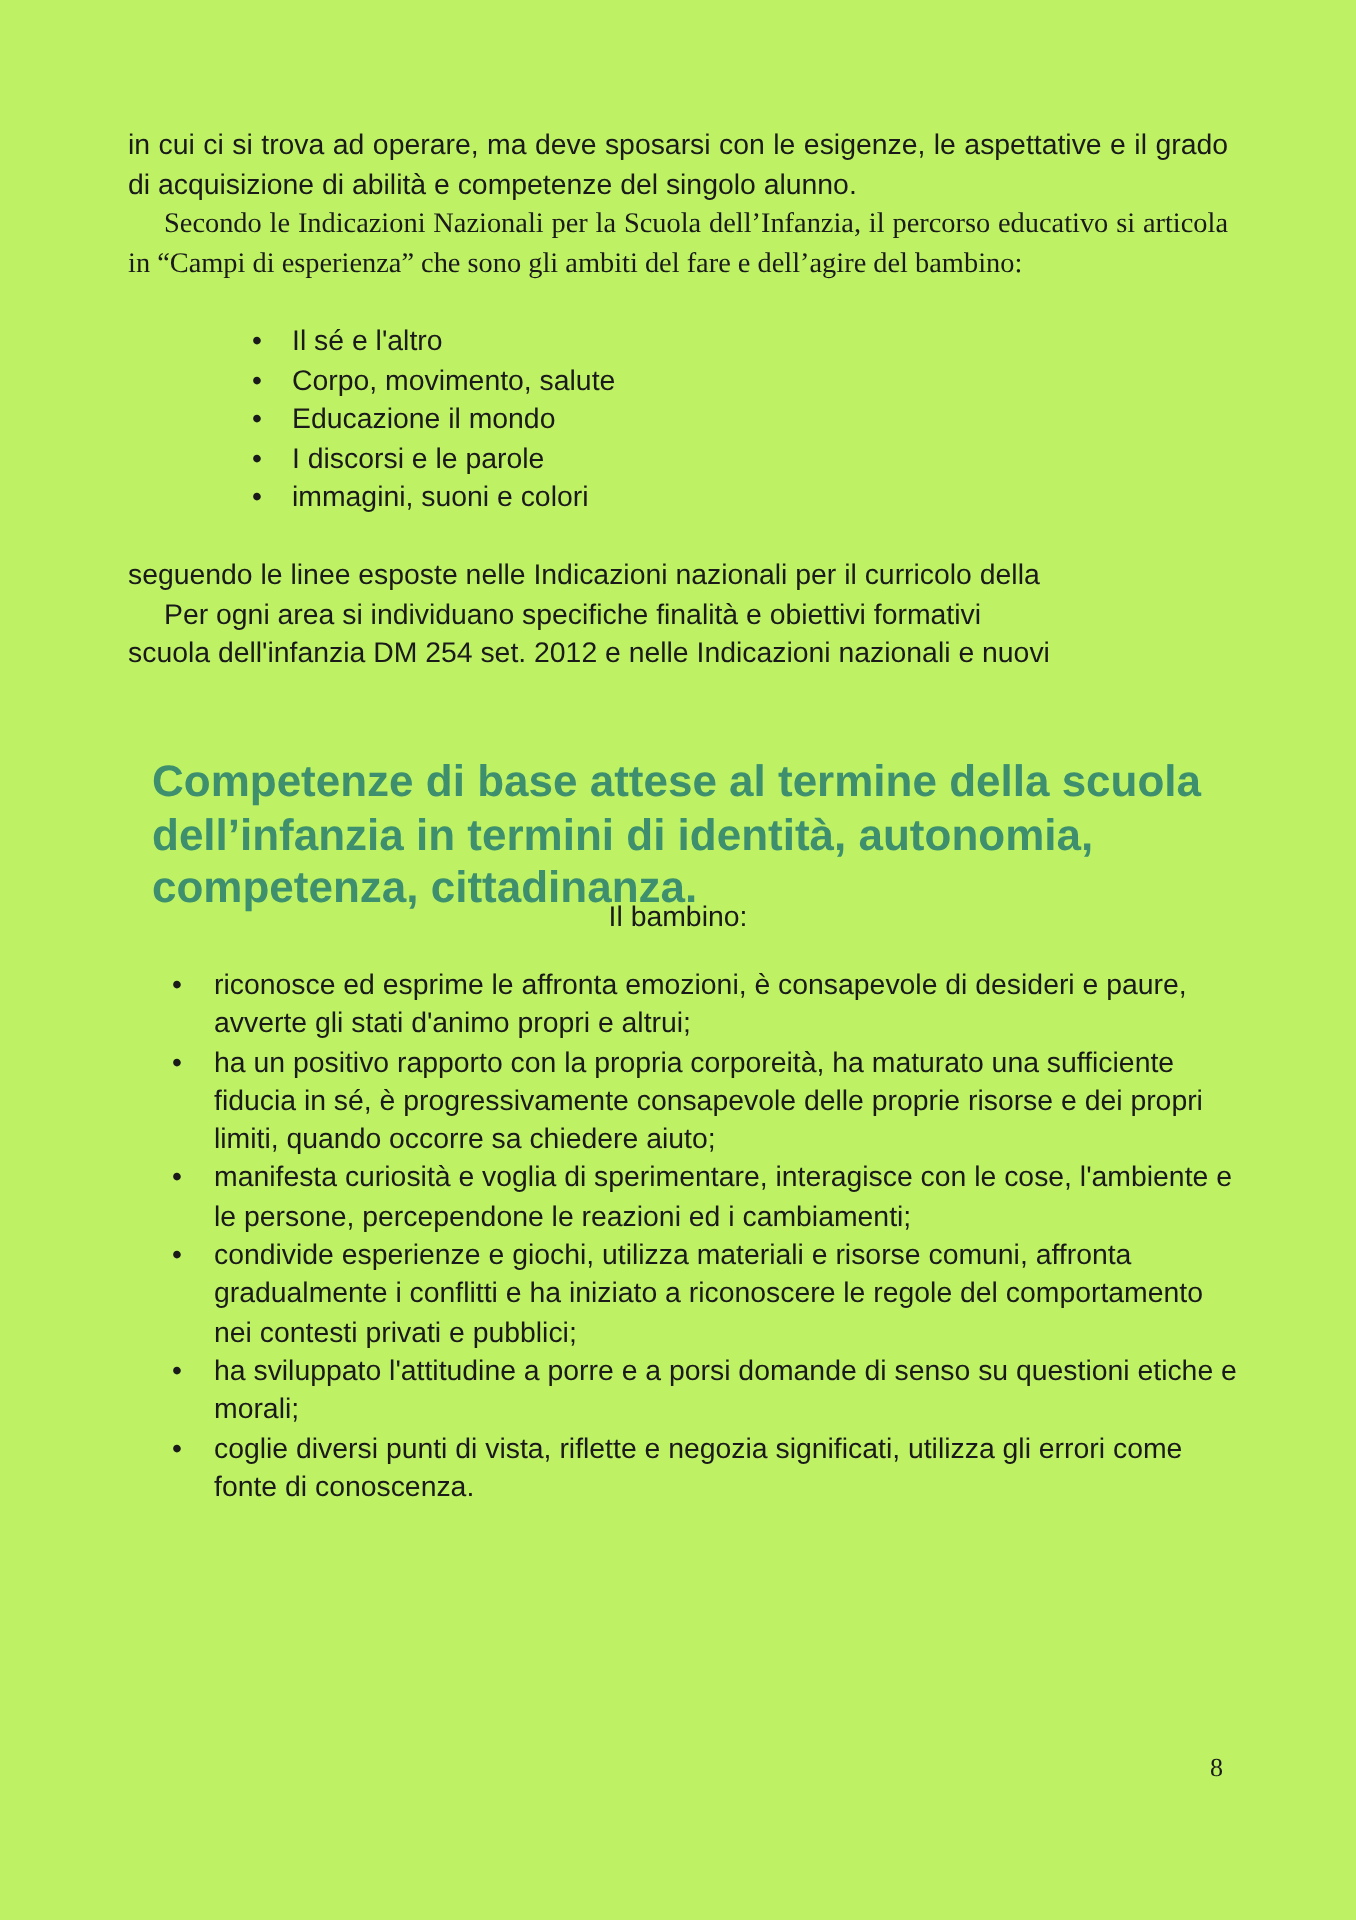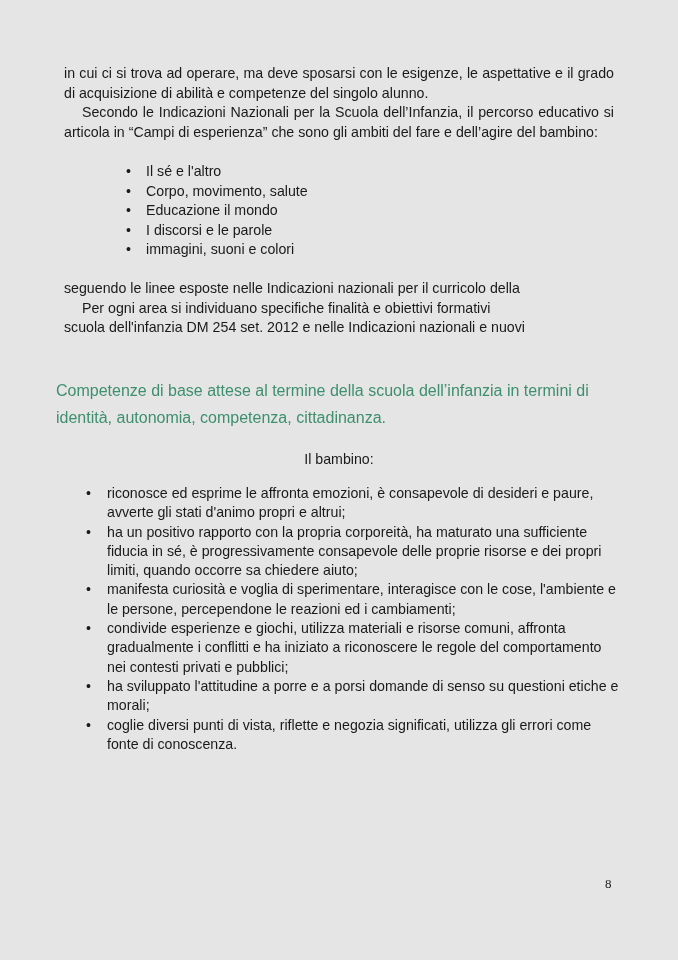--- a/index.html
+++ b/index.html
@@ -12,21 +12,21 @@
       height: 960px;
       position: relative;
       overflow: hidden;
       font-family: "Liberation Sans", sans-serif;
       color: #1a1a1a;
     }
     .page {
       position: absolute;
       left: 0; top: 0;
       width: 678px; height: 960px;
-      background: #e5e5e5;
+      background: #bef264;
     }
     .para {
       position: absolute;
       left: 64px;
       width: 550px;
       font-size: 14.2px;
       line-height: 19.5px;
       margin: 0;
     }
     .justify { text-align: justify; text-align-last: left; }
@@ -46,27 +46,27 @@
       padding-left: 26px;
     }
     ul.camp-list li .bullet,
     ul.comp-list li .bullet {
       position: absolute;
       left: 6px;
       top: 0;
     }
     .heading {
       position: absolute;
-      left: 56px;
+      left: 76px;
       width: 560px;
       color: #3d8f6e;
-      font-size: 16px;
+      font-size: 22px;
       line-height: 26.5px;
       margin: 0;
-      font-weight: normal;
+      font-weight: bold;
     }
     ul.comp-list {
       position: absolute;
       left: 80px;
       top: 484px;
       width: 540px;
       margin: 0;
       padding: 0;
       list-style: none;
       font-size: 14.2px;
@@ -85,21 +85,21 @@
       color: #1a1a1a;
     }
   </style>
 </head>
 <body>
 
 <div class="page">
 
   <p class="para justify" style="top:64px;">in cui ci si trova ad operare, ma deve sposarsi con le esigenze, le aspettative e il grado di acquisizione di abilità e competenze del singolo alunno.</p>
 
-  <p class="para justify indent" style="top:103px;">Secondo le Indicazioni Nazionali per la Scuola dell’Infanzia, il percorso educativo si articola in “Campi di esperienza” che sono gli ambiti del fare e dell’agire del bambino:</p>
+  <p class="para justify indent" style="top:103px;font-family:Liberation Serif, serif;">Secondo le Indicazioni Nazionali per la Scuola dell’Infanzia, il percorso educativo si articola in “Campi di esperienza” che sono gli ambiti del fare e dell’agire del bambino:</p>
 
   <ul class="camp-list">
     <li><span class="bullet">•</span><span>Il sé e l'altro</span></li>
     <li><span class="bullet">•</span><span>Corpo, movimento, salute</span></li>
     <li><span class="bullet">•</span><span>Educazione il mondo</span></li>
     <li><span class="bullet">•</span><span>I discorsi e le parole</span></li>
     <li><span class="bullet">•</span><span>immagini, suoni e colori</span></li>
   </ul>
 
   <div class="para" style="top:279px;">

